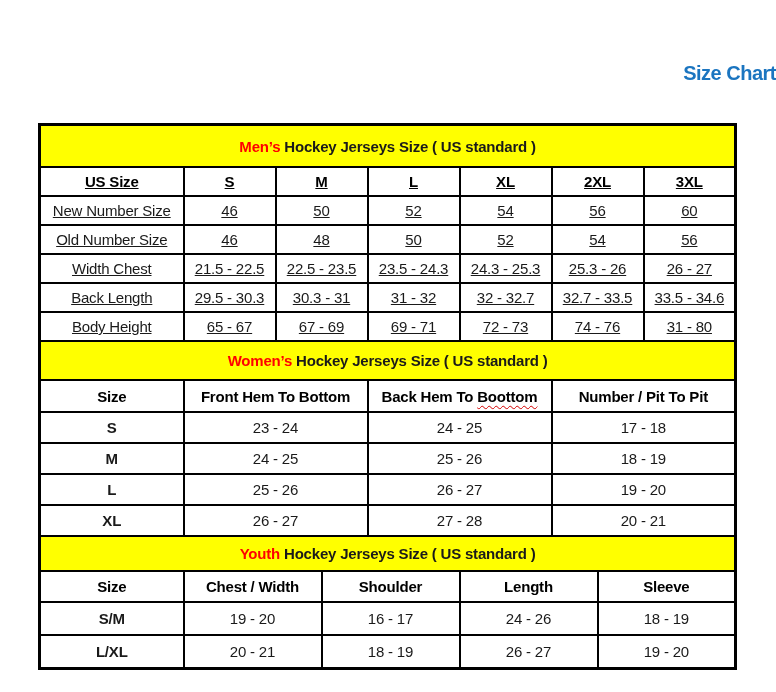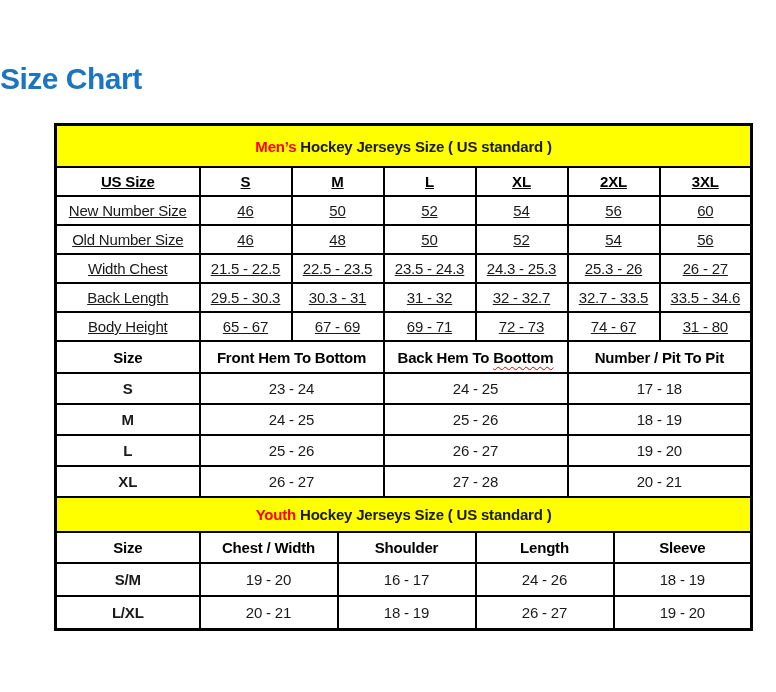--- a/index.html
+++ b/index.html
@@ -10,29 +10,29 @@
     background: #ffffff;
     overflow: hidden;
     font-family: "Liberation Sans", sans-serif;
   }
   .title {
     position: absolute;
     top: 62px;
     left: 0;
     width: 776px;
     margin: 0;
-    text-align: left;
-    font-size: 30px;
+    text-align: right;
+    font-size: 20px;
     font-weight: bold;
     color: #1b75c0;
     letter-spacing: -0.5px;
   }
   table.chart {
     position: absolute;
-    left: 54px;
+    left: 38px;
     top: 123px;
     width: 697px;
     border-collapse: collapse;
     table-layout: fixed;
     border: 3px solid #000000;
   }
   table.chart td {
     border: 2px solid #000000;
     text-align: center;
     vertical-align: middle;
@@ -139,24 +139,27 @@
         <td colspan="2">32 - 32.7</td>
         <td colspan="2">32.7 - 33.5</td>
         <td colspan="2">33.5 - 34.6</td>
       </tr>
       <tr class="m-row">
         <td>Body Height</td>
         <td colspan="2">65 - 67</td>
         <td colspan="2">67 - 69</td>
         <td colspan="2">69 - 71</td>
         <td colspan="2">72 - 73</td>
-        <td colspan="2">74 - 67</td>
+        <td colspan="2">74 - 76</td>
         <td colspan="2">31 - 80</td>
       </tr>
 
+      <tr class="w-banner">
+        <td colspan="13" class="banner"><span class="hl">Women’s</span><span> Hockey Jerseys Size ( US standard )</span></td>
+      </tr>
       <tr class="hdr w-hdr">
         <td>Size</td>
         <td colspan="4">Front Hem To Bottom</td>
         <td colspan="4"><span>Back Hem To </span><span class="squiggle">Boottom</span></td>
         <td colspan="4">Number / Pit To Pit</td>
       </tr>
       <tr class="w-row">
         <td class="size-bold">S</td>
         <td colspan="4">23 - 24</td>
         <td colspan="4">24 - 25</td>

